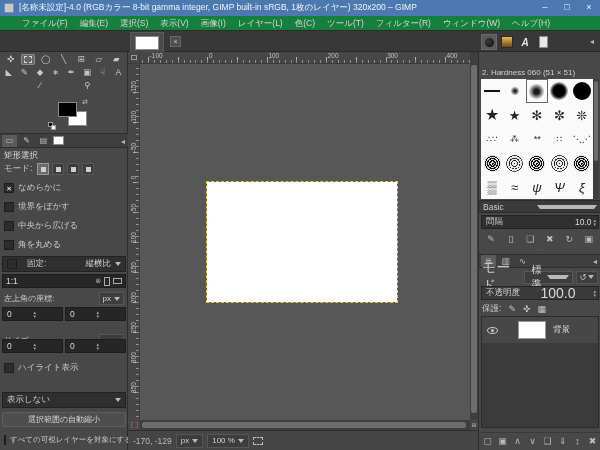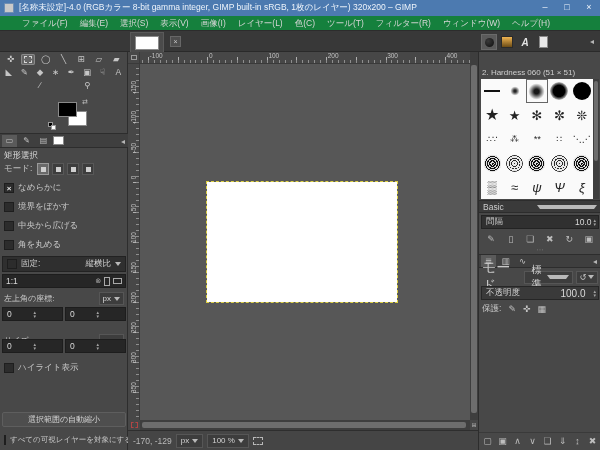--- a/index.html
+++ b/index.html
@@ -59,21 +59,21 @@
   #mode-row { position:absolute; left:4px; top:28px; width:120px; height:14px; display:flex; align-items:center; gap:3px; }
   #mode-label { font-size:8.5px; color:#c9c9c9; margin-right:2px; }
   .mode-btn { width:12px; height:12px; background:#3d3d3d; border:1px solid #585858; display:flex; align-items:center; justify-content:center; }
   .mode-btn.active { background:#6a6a6a; border-color:#9a9a9a; }
   .mode-btn i { width:5px; height:5px; background:#cfcfcf; display:block; }
   #to-checkboxes { position:absolute; left:4px; top:44px; width:122px; }
   .cb-row { display:flex; align-items:center; height:19px; gap:4px; }
   .cb-box { width:10px; height:10px; background:#2c2c2c; border:1px solid #1e1e1e; color:#e0e0e0; font-size:8px; line-height:9px; text-align:center; font-weight:bold; }
   .cb-label { font-size:8.5px; color:#c9c9c9; white-space:nowrap; }
   #fixed-row { position:absolute; left:2px; top:122px; width:124px; height:16px; background:#2f2f2f; border:1px solid #222; display:flex; align-items:center; padding:0 4px; gap:4px; }
-  #fixed-label { font-size:8.5px; color:#c9c9c9; }
+  #fixed-label { font-size:8.5px; color:#c9c9c9;margin-left:6px; }
   #fixed-value { font-size:8.5px; color:#d6d6d6; margin-left:auto; }
   #ratio-row { position:absolute; left:2px; top:140px; width:124px; height:14px; background:#262626; border:1px solid #1d1d1d; display:flex; align-items:center; padding:0 3px; gap:3px; }
   #ratio-value { font-size:8.5px; color:#d9d9d9; flex:1; }
   .ratio-ic { color:#a9a9a9; font-size:7px; }
   .ratio-port { width:6px; height:9px; border:1px solid #a9a9a9; }
   .ratio-land { width:9px; height:6px; border:1px solid #a9a9a9; }
   .unit-row { position:absolute; left:4px; width:120px; height:13px; display:flex; align-items:center; }
   .unit-label { font-size:8px; color:#c9c9c9; white-space:nowrap; }
   .combo { margin-left:auto; background:#3d3d3d; border:1px solid #565656; height:13px; display:flex; align-items:center; gap:3px; padding:0 3px; }
   .combo span { font-size:8px; color:#d6d6d6; }
@@ -161,21 +161,21 @@
   .lt-tab { width:15px; height:12px; color:#c2c2c2; font-size:8.5px; text-align:center; line-height:12px; }
   .lt-tab.active { background:#5a5a5a; }
   #layers-menu { position:absolute; right:3px; top:205px; color:#b5b5b5; font-size:8px; }
   #lmode-row { position:absolute; left:3px; top:218px; width:116px; height:14px; display:flex; align-items:center; gap:3px; }
   #lmode-label { font-size:14px; color:#c9c9c9; }
   #lmode-combo { margin-left:auto; width:52px; background:#3d3d3d; border:1px solid #565656; height:13px; display:flex; align-items:center; padding:0 3px; gap:2px; }
   #lmode-combo span { font-size:10px; color:#d6d6d6; flex:1;text-align:center; }
   #lmode-switch { width:24px; background:#3d3d3d; border:1px solid #565656; height:13px; display:flex; align-items:center; justify-content:center; gap:2px; color:#c9c9c9; font-size:8px; }
   #opacity-row { position:absolute; left:2px; top:234px; width:118px; height:14px; background:#3a3a3a; border:1px solid #262626; display:flex; align-items:center; padding:0 2px 0 4px; }
   #opacity-label { font-size:8.5px; color:#cfcfcf; flex:1; }
-  #opacity-value { font-size:10px; color:#d9d9d9; margin-right:8px; }
+  #opacity-value { font-size:14px; color:#d9d9d9; margin-right:18px; }
   #lock-row { position:absolute; left:3px; top:250px; width:116px; height:13px; display:flex; align-items:center; gap:7px; }
   #lock-label { font-size:8.5px; color:#c9c9c9; }
   .lock-ic { color:#c2c2c2; font-size:9px; }
   #layer-list { position:absolute; left:2px; top:264px; width:118px; height:112px; background:#3b3b3b; border:1px solid #2c2c2c; }
   .layer-row { position:relative; height:26px; background:#474747; display:flex; align-items:center; }
   .eye { width:11px; height:7px; border:1px solid #c8c8c8; border-radius:50%; position:relative; margin:0 6px 0 5px; }
   .eye::after { content:""; position:absolute; width:3px; height:3px; background:#c8c8c8; border-radius:50%; top:1px; left:3px; }
   .layer-thumb { width:28px; height:18px; background:#fff; border:1px solid #999; margin-left:14px; }
   .layer-name { font-size:8.5px; color:#dedede; margin-left:7px; }
   #layer-actions { position:absolute; left:0; top:380px; width:122px; height:16px; display:flex; justify-content:space-evenly; align-items:center; border-top:1px solid #3a3a3a; }
@@ -372,20 +372,24 @@
               <b>▾</b>
             </span>
         </span>
       </div>
 
       <div class="cb-row" style="position:absolute;left:4px;top:224px">
         <span class="cb-box"></span>
         <span class="cb-label">ハイライト表示</span>
       </div>
 
+      <div id="guides-combo">
+        <span id="guides-value">表示しない</span>
+        <span class="chev"></span>
+      </div>
 
       <div id="autoshrink-btn">選択範囲の自動縮小</div>
 
       <div id="shrink-merged-row" class="cb-row">
         <span class="cb-box"></span>
         <span class="cb-label">すべての可視レイヤーを対象にする</span>
       </div>
 
     </div>
   </div>
@@ -572,20 +576,27 @@
         </span>
     </div>
 
     <div id="lock-row">
       <span id="lock-label">保護:</span>
     <span class="lock-ic">✎</span>
         <span class="lock-ic">✜</span>
         <span class="lock-ic">▦</span>
       </div>
 
+    <div id="layer-list">
+        <div class="layer-row">
+          <span class="eye"></span>
+          <span class="layer-thumb"></span>
+          <span class="layer-name">背景</span>
+        </div>
+      </div>
     <div id="layer-actions">
         <span class="la-btn">▢</span>
         <span class="la-btn">▣</span>
         <span class="la-btn">∧</span>
         <span class="la-btn">∨</span>
         <span class="la-btn">❏</span>
         <span class="la-btn">⇓</span>
         <span class="la-btn">↨</span>
         <span class="la-btn">✖</span>
       </div>

